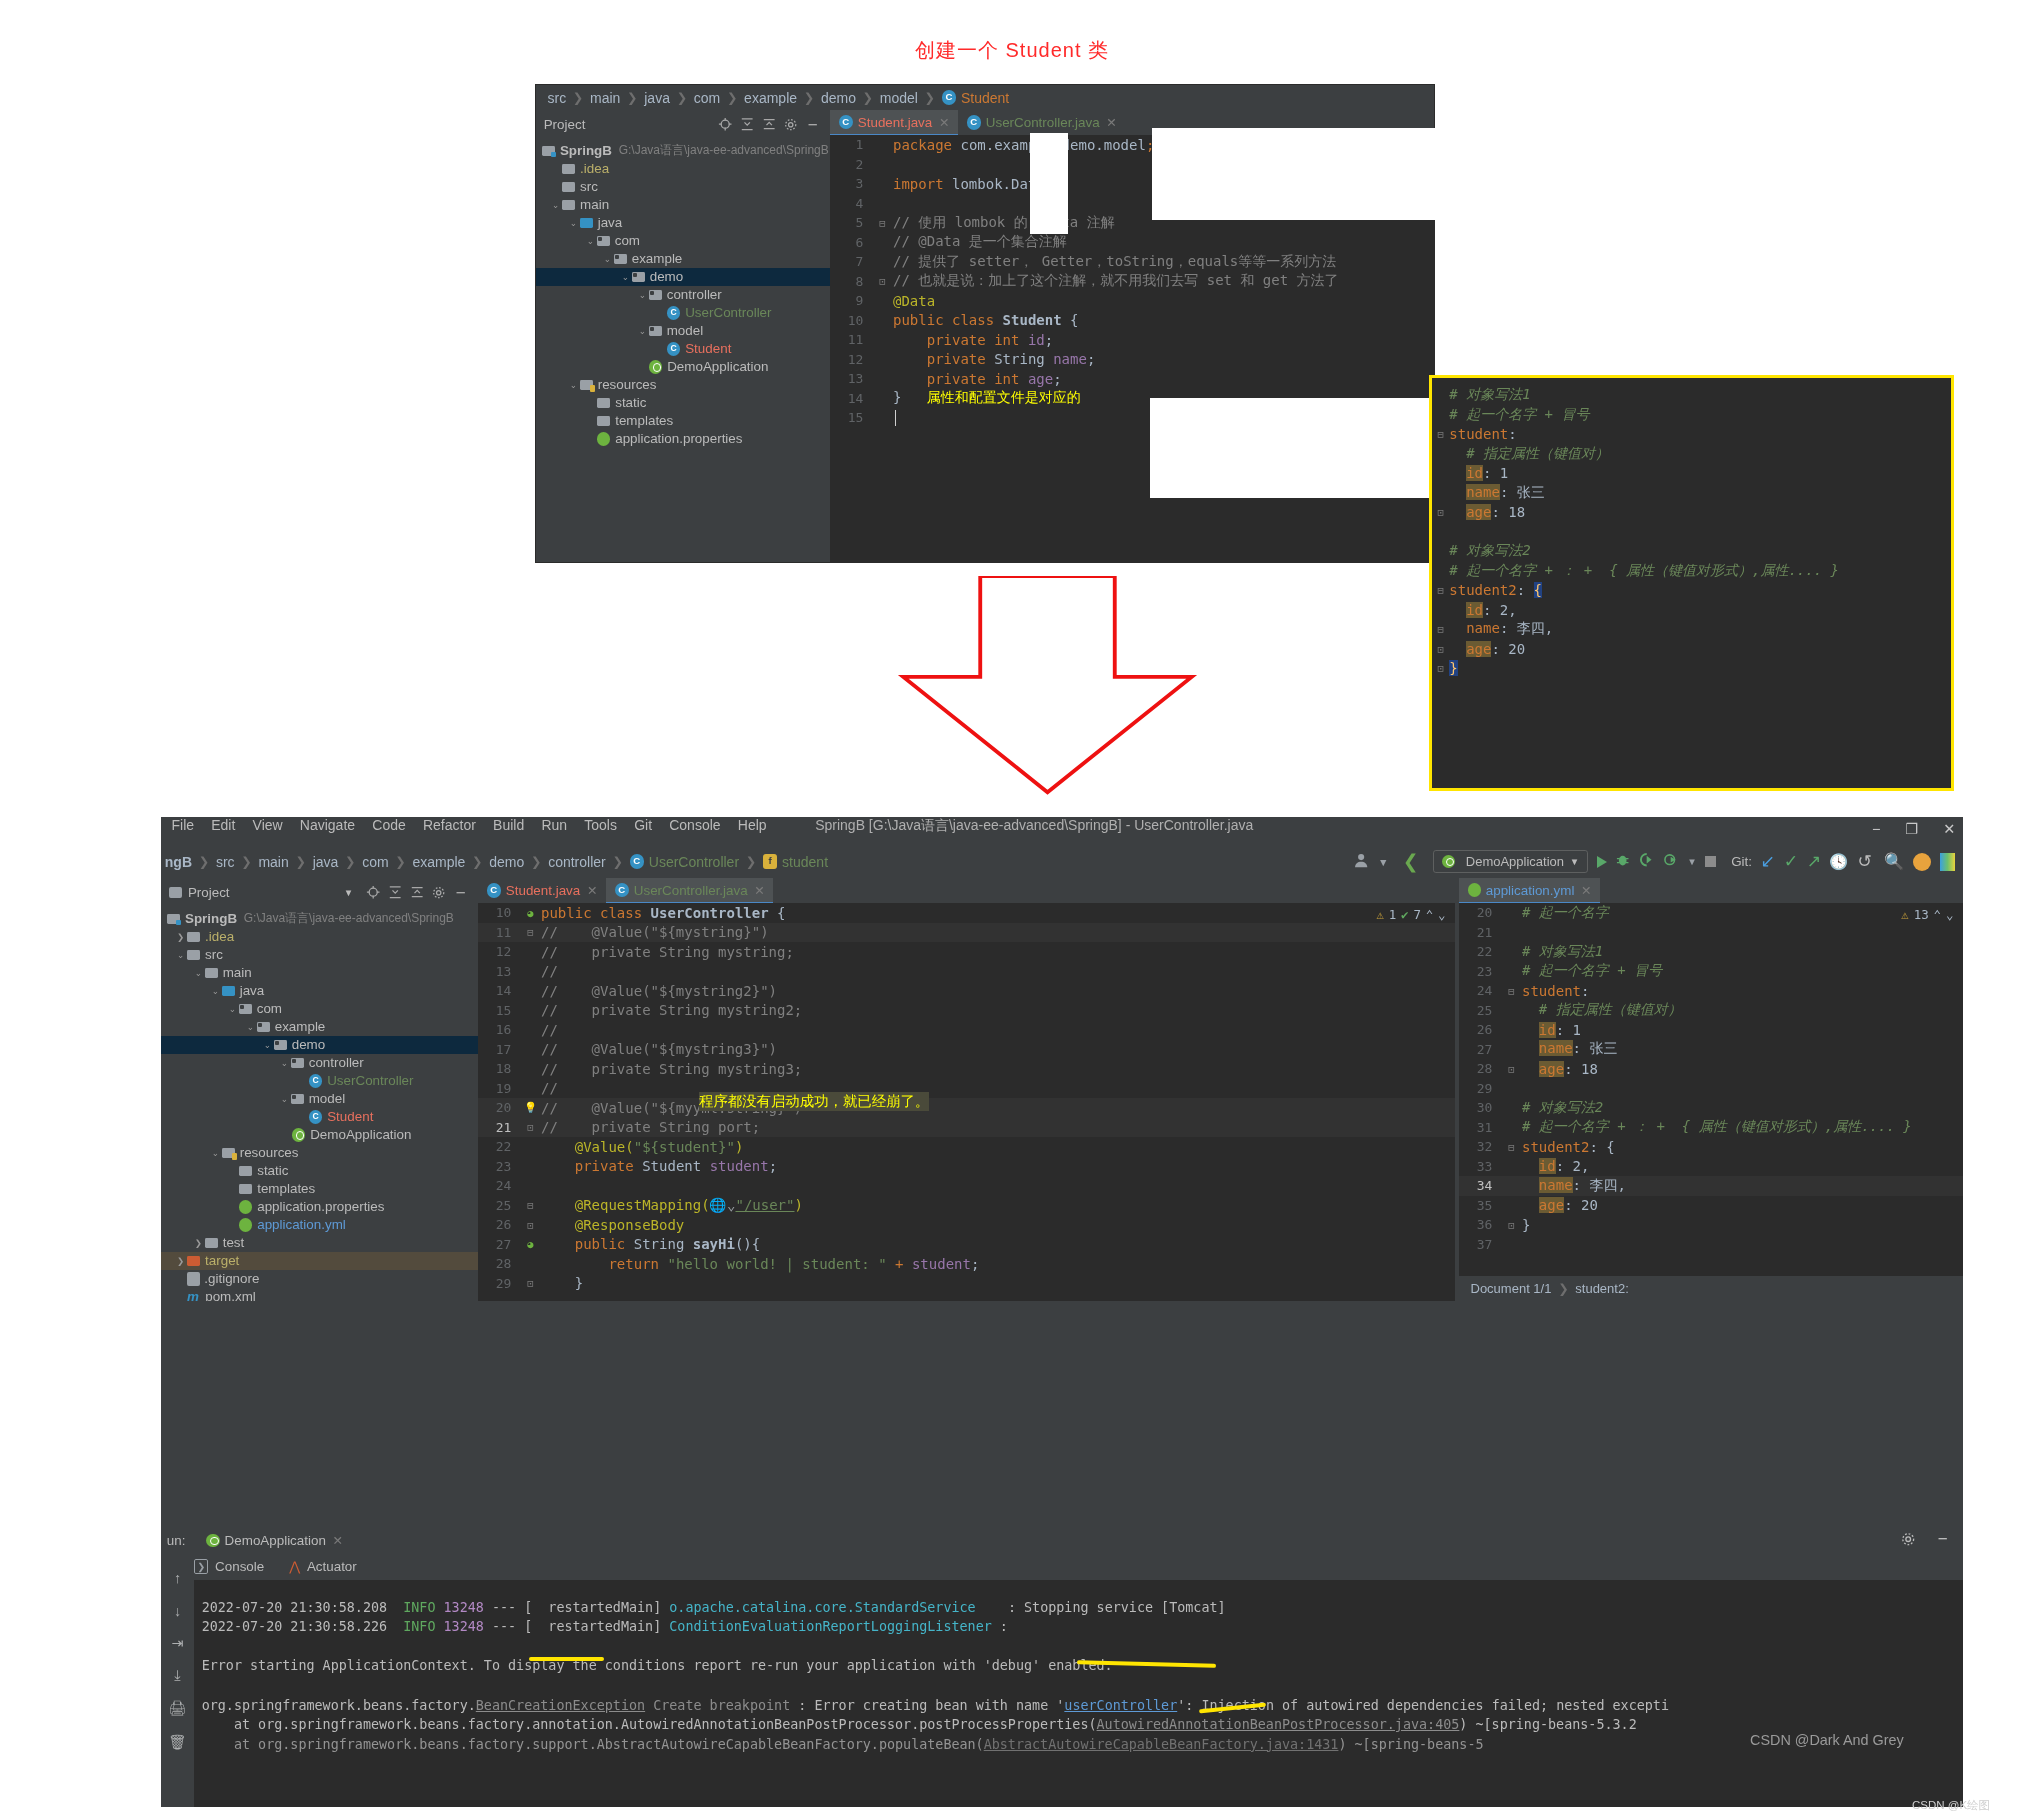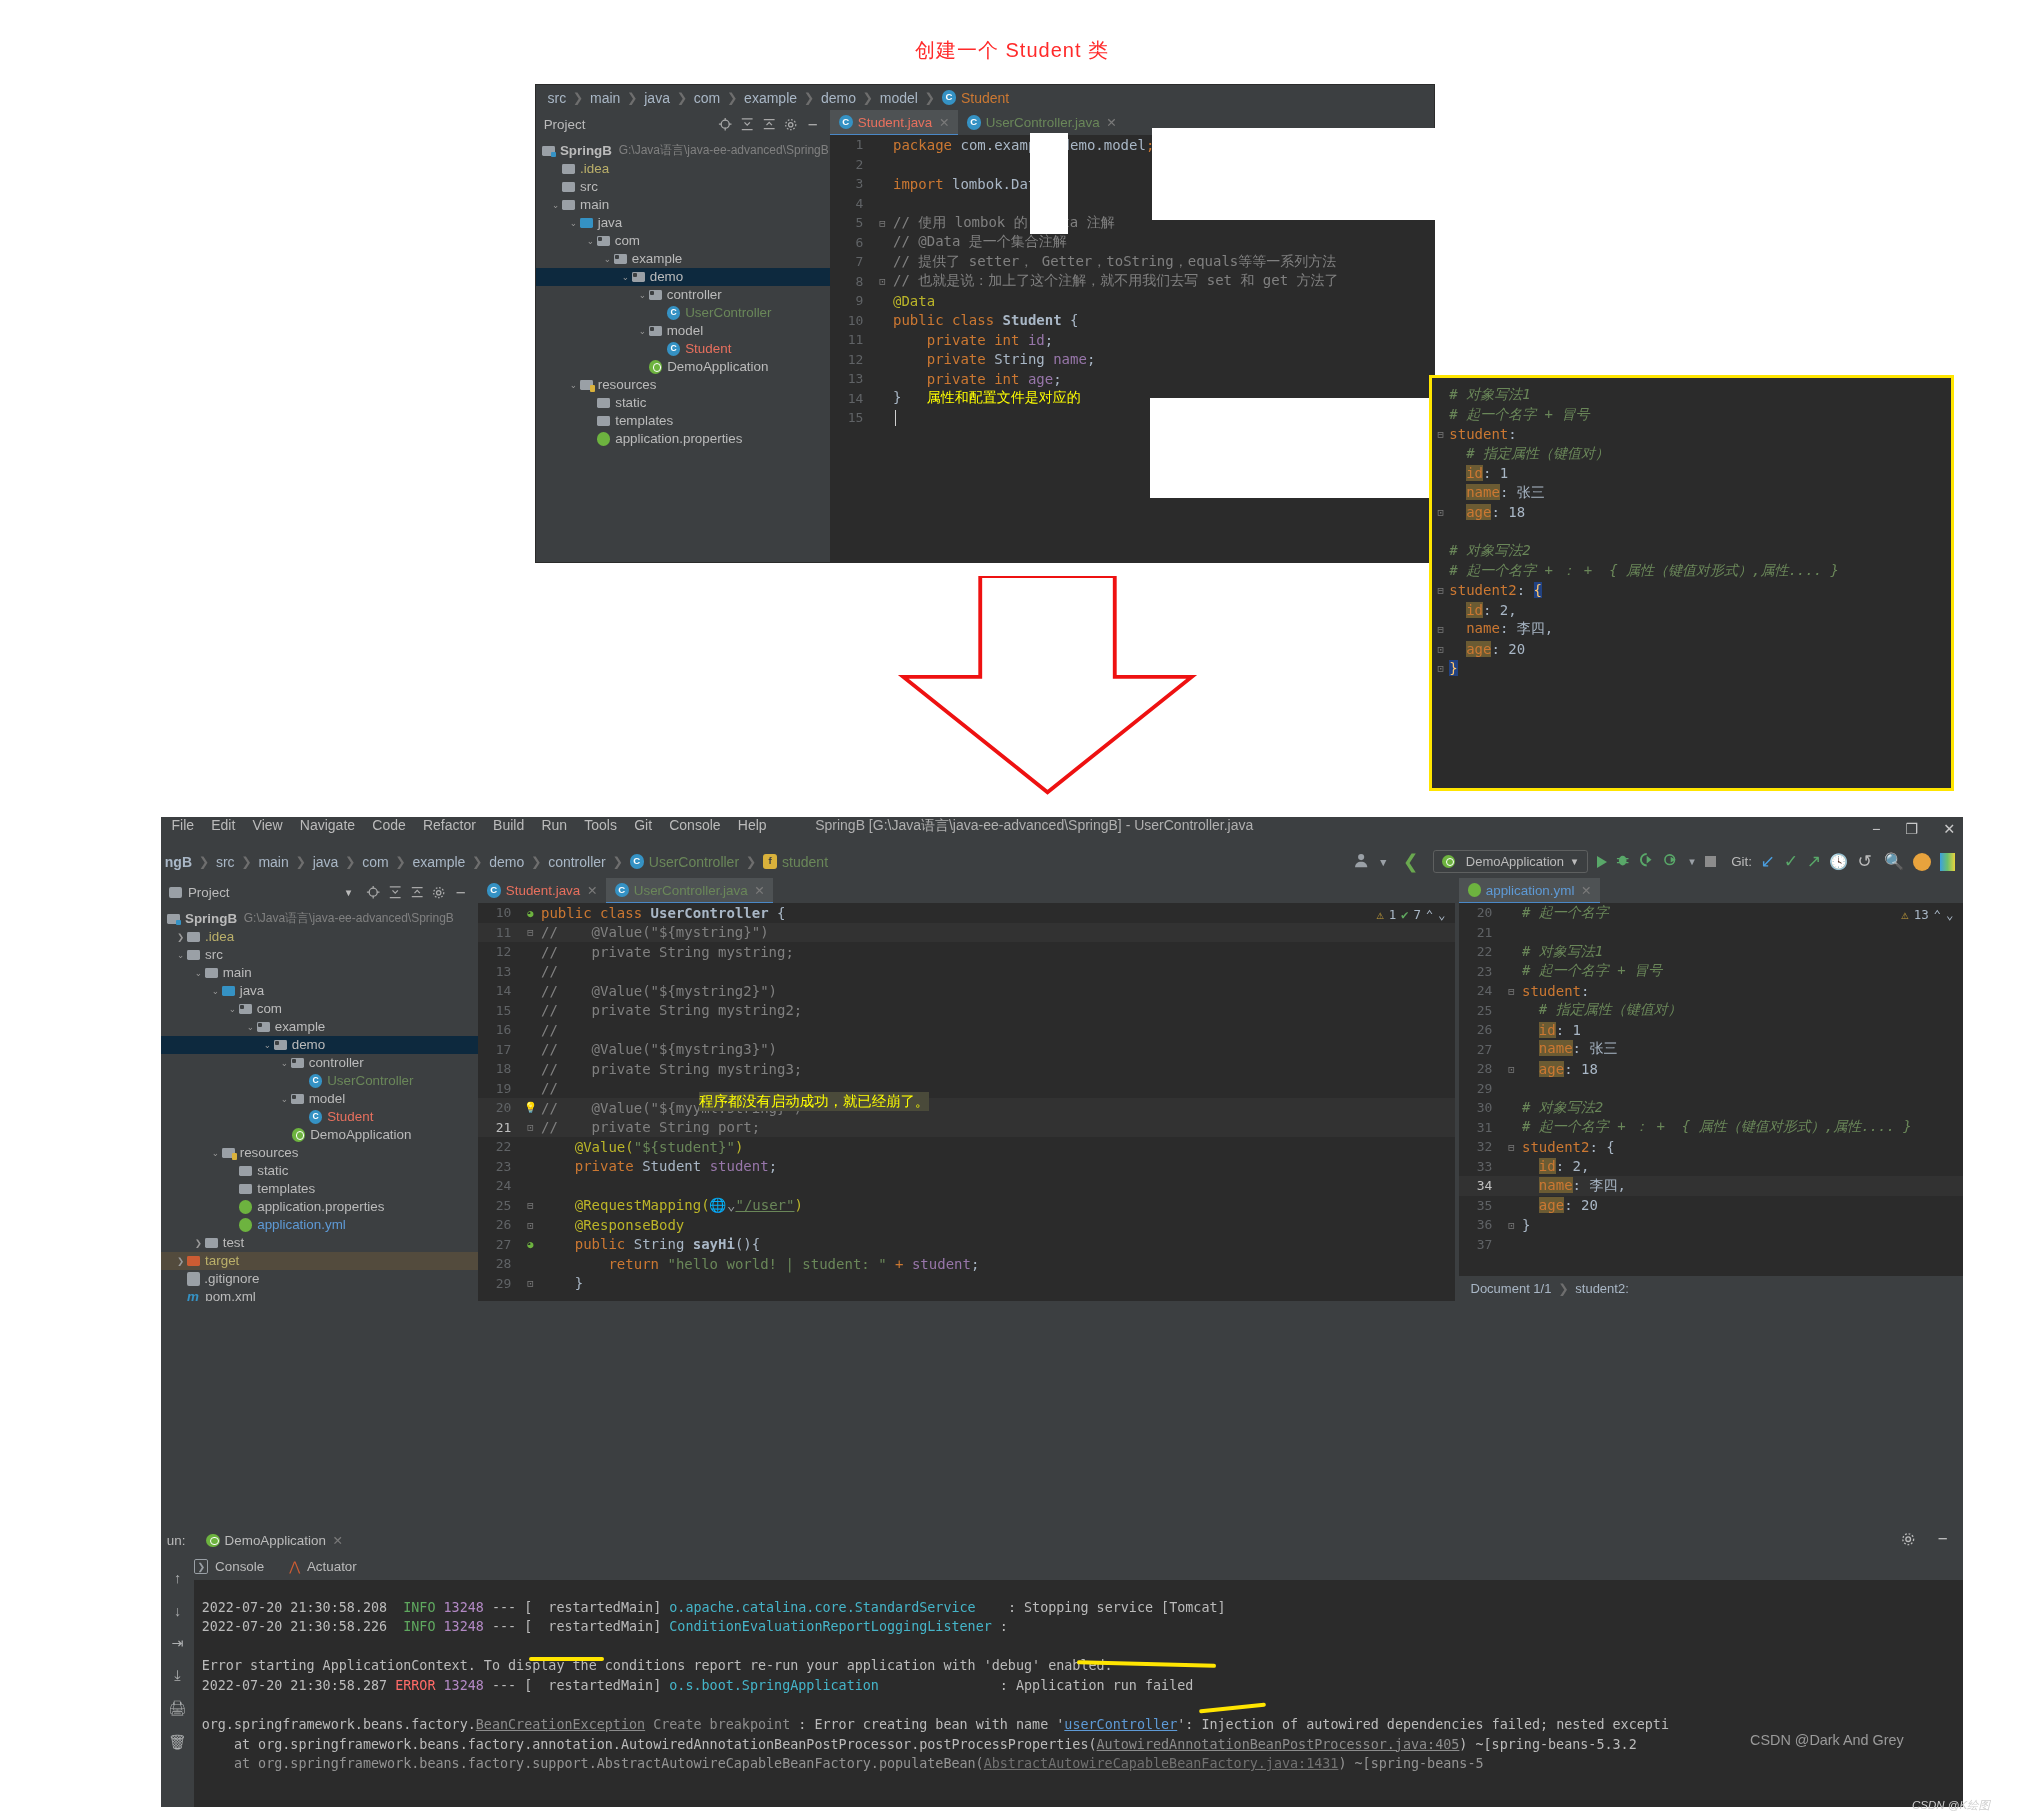--- a/index.html
+++ b/index.html
@@ -730,32 +730,31 @@
         <span>🖨</span>
         <span>🗑</span>
       </div>
 
       <div class="console">
         <div class="cl" style="color:#4a4a4a;">&nbsp;</div>
         <div class="cl"><span>2022-07-20 21:30:58.208  </span><span class="c-info">INFO</span><span> </span><span class="c-pid">13248</span><span> --- [  restartedMain] </span><span class="c-cls">o.apache.catalina.core.StandardService</span><span>    : Stopping service [Tomcat]</span></div>
         <div class="cl"><span>2022-07-20 21:30:58.226  </span><span class="c-info">INFO</span><span> </span><span class="c-pid">13248</span><span> --- [  restartedMain] </span><span class="c-cls">ConditionEvaluationReportLoggingListener</span><span> :</span></div>
         <div class="cl">&nbsp;</div>
         <div class="cl">Error starting ApplicationContext. To display the conditions report re-run your application with 'debug' enabled.</div>
-        <div class="cl"><span>2022-07-20 21:30:58.287 </span><span class="c-err">ERROR</span><span> </span><span class="c-pid">13248</span><span> --- [  restartedMain] </span><span class="c-cls">o.s.boot.SpringApplication</span><span>               : Application run failed</span></div>
         <div class="cl">&nbsp;</div>
         <div class="cl"><span>org.springframework.beans.factory.</span><span class="c-gray" style="text-decoration:underline">BeanCreationException</span><span class="c-gray"> Create breakpoint </span><span>: Error creating bean with name '</span><span class="c-link">userController</span><span>': Injection of autowired dependencies failed; nested excepti</span></div>
         <div class="cl"><span>    at org.springframework.beans.factory.annotation.AutowiredAnnotationBeanPostProcessor.postProcessProperties(</span><span class="c-gray" style="text-decoration:underline">AutowiredAnnotationBeanPostProcessor.java:405</span><span>) ~[spring-beans-5.3.2</span></div>
         <div class="cl" style="opacity:.72"><span>    at org.springframework.beans.factory.support.AbstractAutowireCapableBeanFactory.populateBean(</span><span class="c-gray" style="text-decoration:underline">AbstractAutowireCapableBeanFactory.java:1431</span><span>) ~[spring-beans-5</span></div>
       </div>
 
       <div class="hl-underline" style="left:368px; top:129px; width:75px;"></div>
       <div class="hl-underline" style="left:916px; top:134px; width:139px; transform:rotate(1.5deg);"></div>
       <div class="hl-underline" style="left:1038px; top:178px; width:67px; transform:rotate(-6deg);"></div>
     </div>
 
     <div style="position:absolute; left:538px; top:275px; color:#ffff00; background:#4a4a3a; font-size:14.4px;">程序都没有启动成功，就已经崩了。</div>
   </div>
 
   <div class="watermark" style="left:1750px; top:1732px;">CSDN @Dark And Grey</div>
-  <div class="watermark2" style="left:1912px; top:1798px;font-style:italic;">CSDN @K绘图</div>
+  <div class="watermark2" style="left:1912px; top:1798px;">CSDN @K绘图</div>
 
 </div>
 
 
 </body></html>

